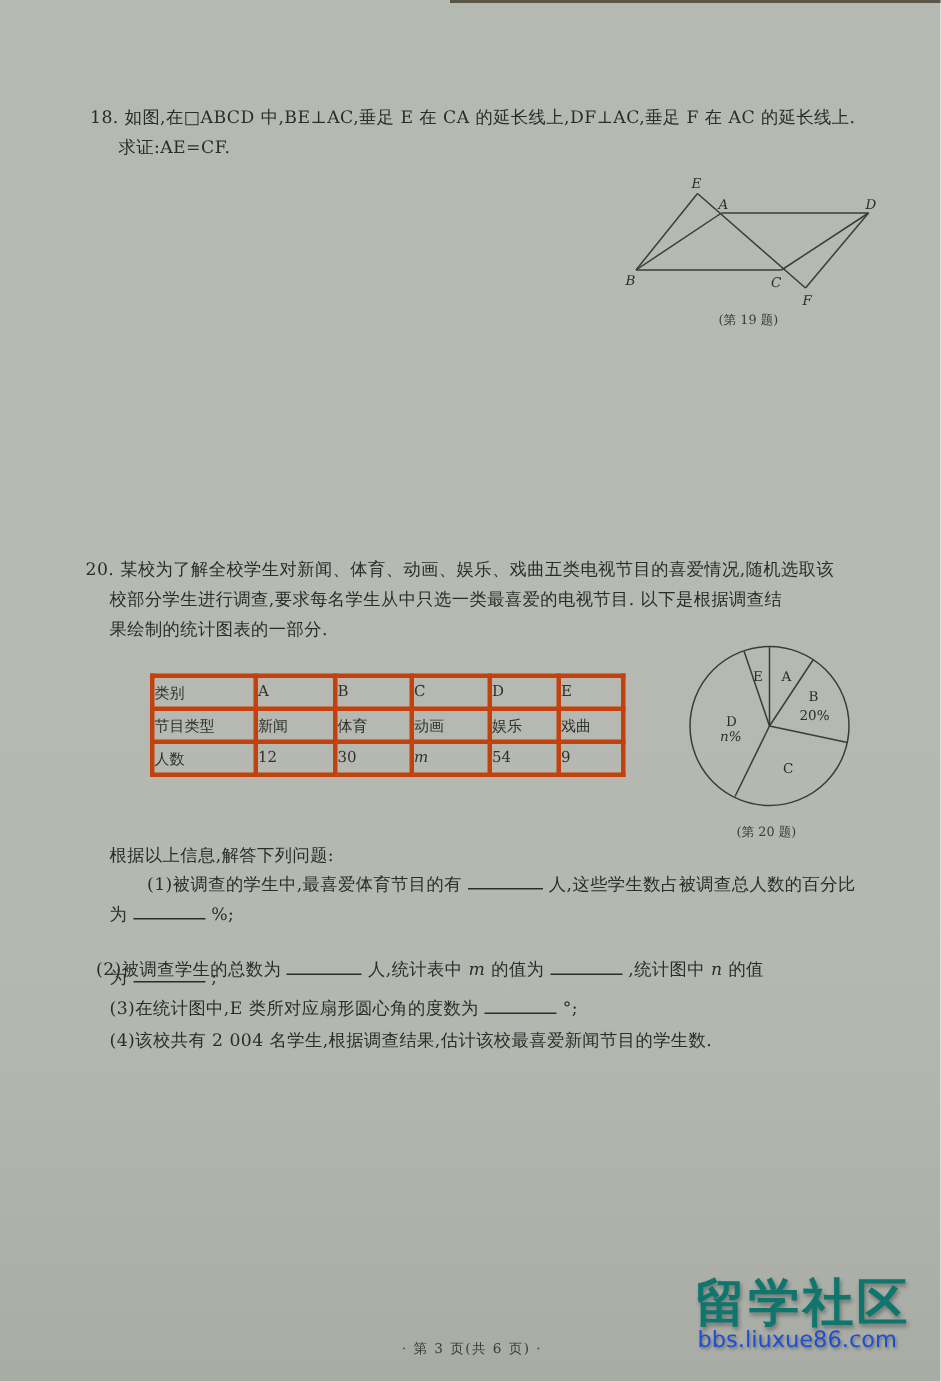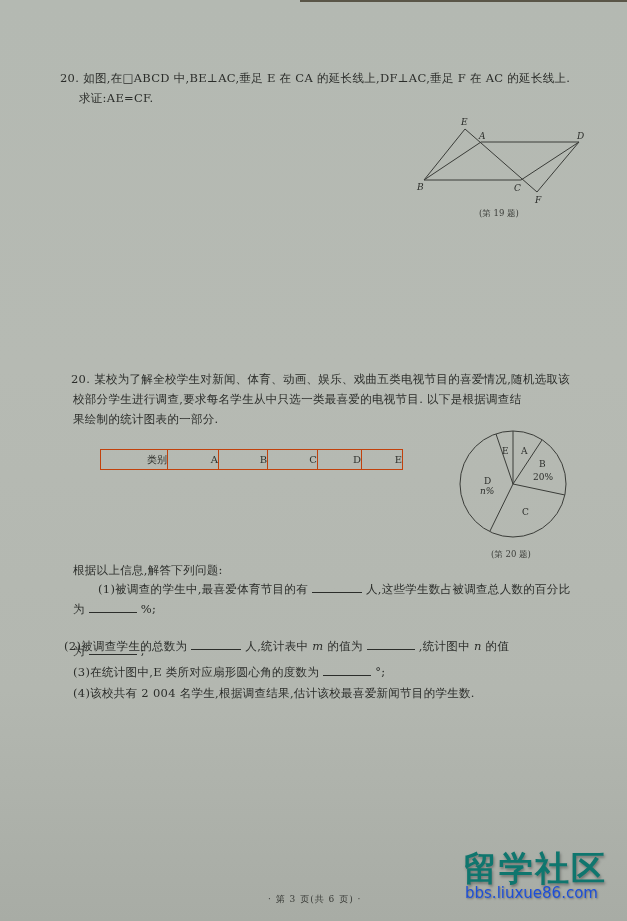--- a/index.html
+++ b/index.html
@@ -17,40 +17,40 @@
   .line { font-size: 11.5px; line-height: 16px; white-space: nowrap; letter-spacing: 0.3px; }
   .ital { font-style: italic; }
   .blank {
     display: inline-block; border-bottom: 1px solid #2b2d2a;
     height: 11px; vertical-align: baseline;
   }
   table.stat {
     border-collapse: collapse; font-size: 10px; color: #2f312d;
   }
   table.stat td {
-    border: 1px solid #c2410c; text-align: right; height: 19px; padding: 0;
+    border: 3px solid #c2410c; text-align: left; height: 19px; padding: 0;
   }
   .footer { font-size: 9px; color: #3a3c38; letter-spacing: 1px; }
   .wm-big {
     font-family: "DejaVu Sans", sans-serif; font-weight: bold; font-size: 34px;
     color: #0f766e; letter-spacing: 2px;
     text-shadow: 1px 2px 3px rgba(0,0,0,0.35);
   }
   .wm-url {
     font-family: "DejaVu Sans", sans-serif; font-size: 15px; color: #1d4ed8;
     text-shadow: 1px 1px 2px rgba(0,0,0,0.35);
   }
   svg text { font-family: "DejaVu Serif", "Liberation Serif", serif; }
 </style>
 </head>
 <body>
 
 <div class="top-edge"></div>
 
-<div class="abs line" style="left:60px; top:70px;">20. 如图,在□ABCD 中,BE⊥AC,垂足 E 在 CA 的延长线上,DF⊥AC,垂足 F 在 AC 的延长线上.</div>
+<div class="abs line" style="left:60px; top:70px;">18. 如图,在□ABCD 中,BE⊥AC,垂足 E 在 CA 的延长线上,DF⊥AC,垂足 F 在 AC 的延长线上.</div>
 <div class="abs line" style="left:79px; top:90px;">求证:AE=CF.</div>
 
 <svg class="abs" style="left:405px; top:112px;" width="200" height="110">
   <g stroke="#3a3c38" stroke-width="1" fill="none">
 
     <line x1="76" y1="30" x2="174" y2="30"></line>
     <line x1="19" y1="68" x2="116" y2="68"></line>
     <line x1="19" y1="68" x2="76" y2="30"></line>
     <line x1="116" y1="68" x2="174" y2="30"></line>
 
@@ -64,33 +64,49 @@
     <text x="56" y="13">E</text>
     <text x="74" y="27">A</text>
     <text x="172" y="27">D</text>
     <text x="12" y="78">B</text>
     <text x="109" y="79">C</text>
     <text x="130" y="91">F</text>
   </g>
   <text x="74" y="104" font-size="8.5" fill="#3a3c38">(第 19 题)</text>
 </svg>
 
-<div class="abs line" style="left:57px; top:371px;margin-left:14px;">20. 某校为了解全校学生对新闻、体育、动画、娱乐、戏曲五类电视节目的喜爱情况,随机选取该</div>
+<div class="abs line" style="left:57px; top:371px;">20. 某校为了解全校学生对新闻、体育、动画、娱乐、戏曲五类电视节目的喜爱情况,随机选取该</div>
 <div class="abs line" style="left:73px; top:391px;">校部分学生进行调查,要求每名学生从中只选一类最喜爱的电视节目. 以下是根据调查结</div>
 <div class="abs line" style="left:73px; top:411px;">果绘制的统计图表的一部分.</div>
 
 <table class="stat abs" style="left:100px; top:449px;">
   <tbody>
       <tr>
     <td style="width:66px">类别</td>
     <td style="width:50px">A</td>
     <td style="width:48px">B</td>
     <td style="width:49px">C</td>
     <td style="width:43px">D</td>
     <td style="width:40px">E</td>
+  </tr>
+  <tr>
+    <td>节目类型</td>
+    <td>新闻</td>
+    <td>体育</td>
+    <td>动画</td>
+    <td>娱乐</td>
+    <td>戏曲</td>
+  </tr>
+  <tr>
+    <td>人数</td>
+    <td>12</td>
+    <td>30</td>
+    <td class="ital">m</td>
+    <td>54</td>
+    <td>9</td>
   </tr>
 </tbody>
   </table>
 
 <svg class="abs" style="left:455px; top:420px;" width="130" height="145">
 
   <circle cx="58" cy="64" r="53" fill="none" stroke="#3a3c38" stroke-width="1"></circle>
   <g stroke="#3a3c38" stroke-width="1">
     <line x1="58" y1="64" x2="58" y2="11"></line>
     <line x1="58" y1="64" x2="87" y2="20"></line>

